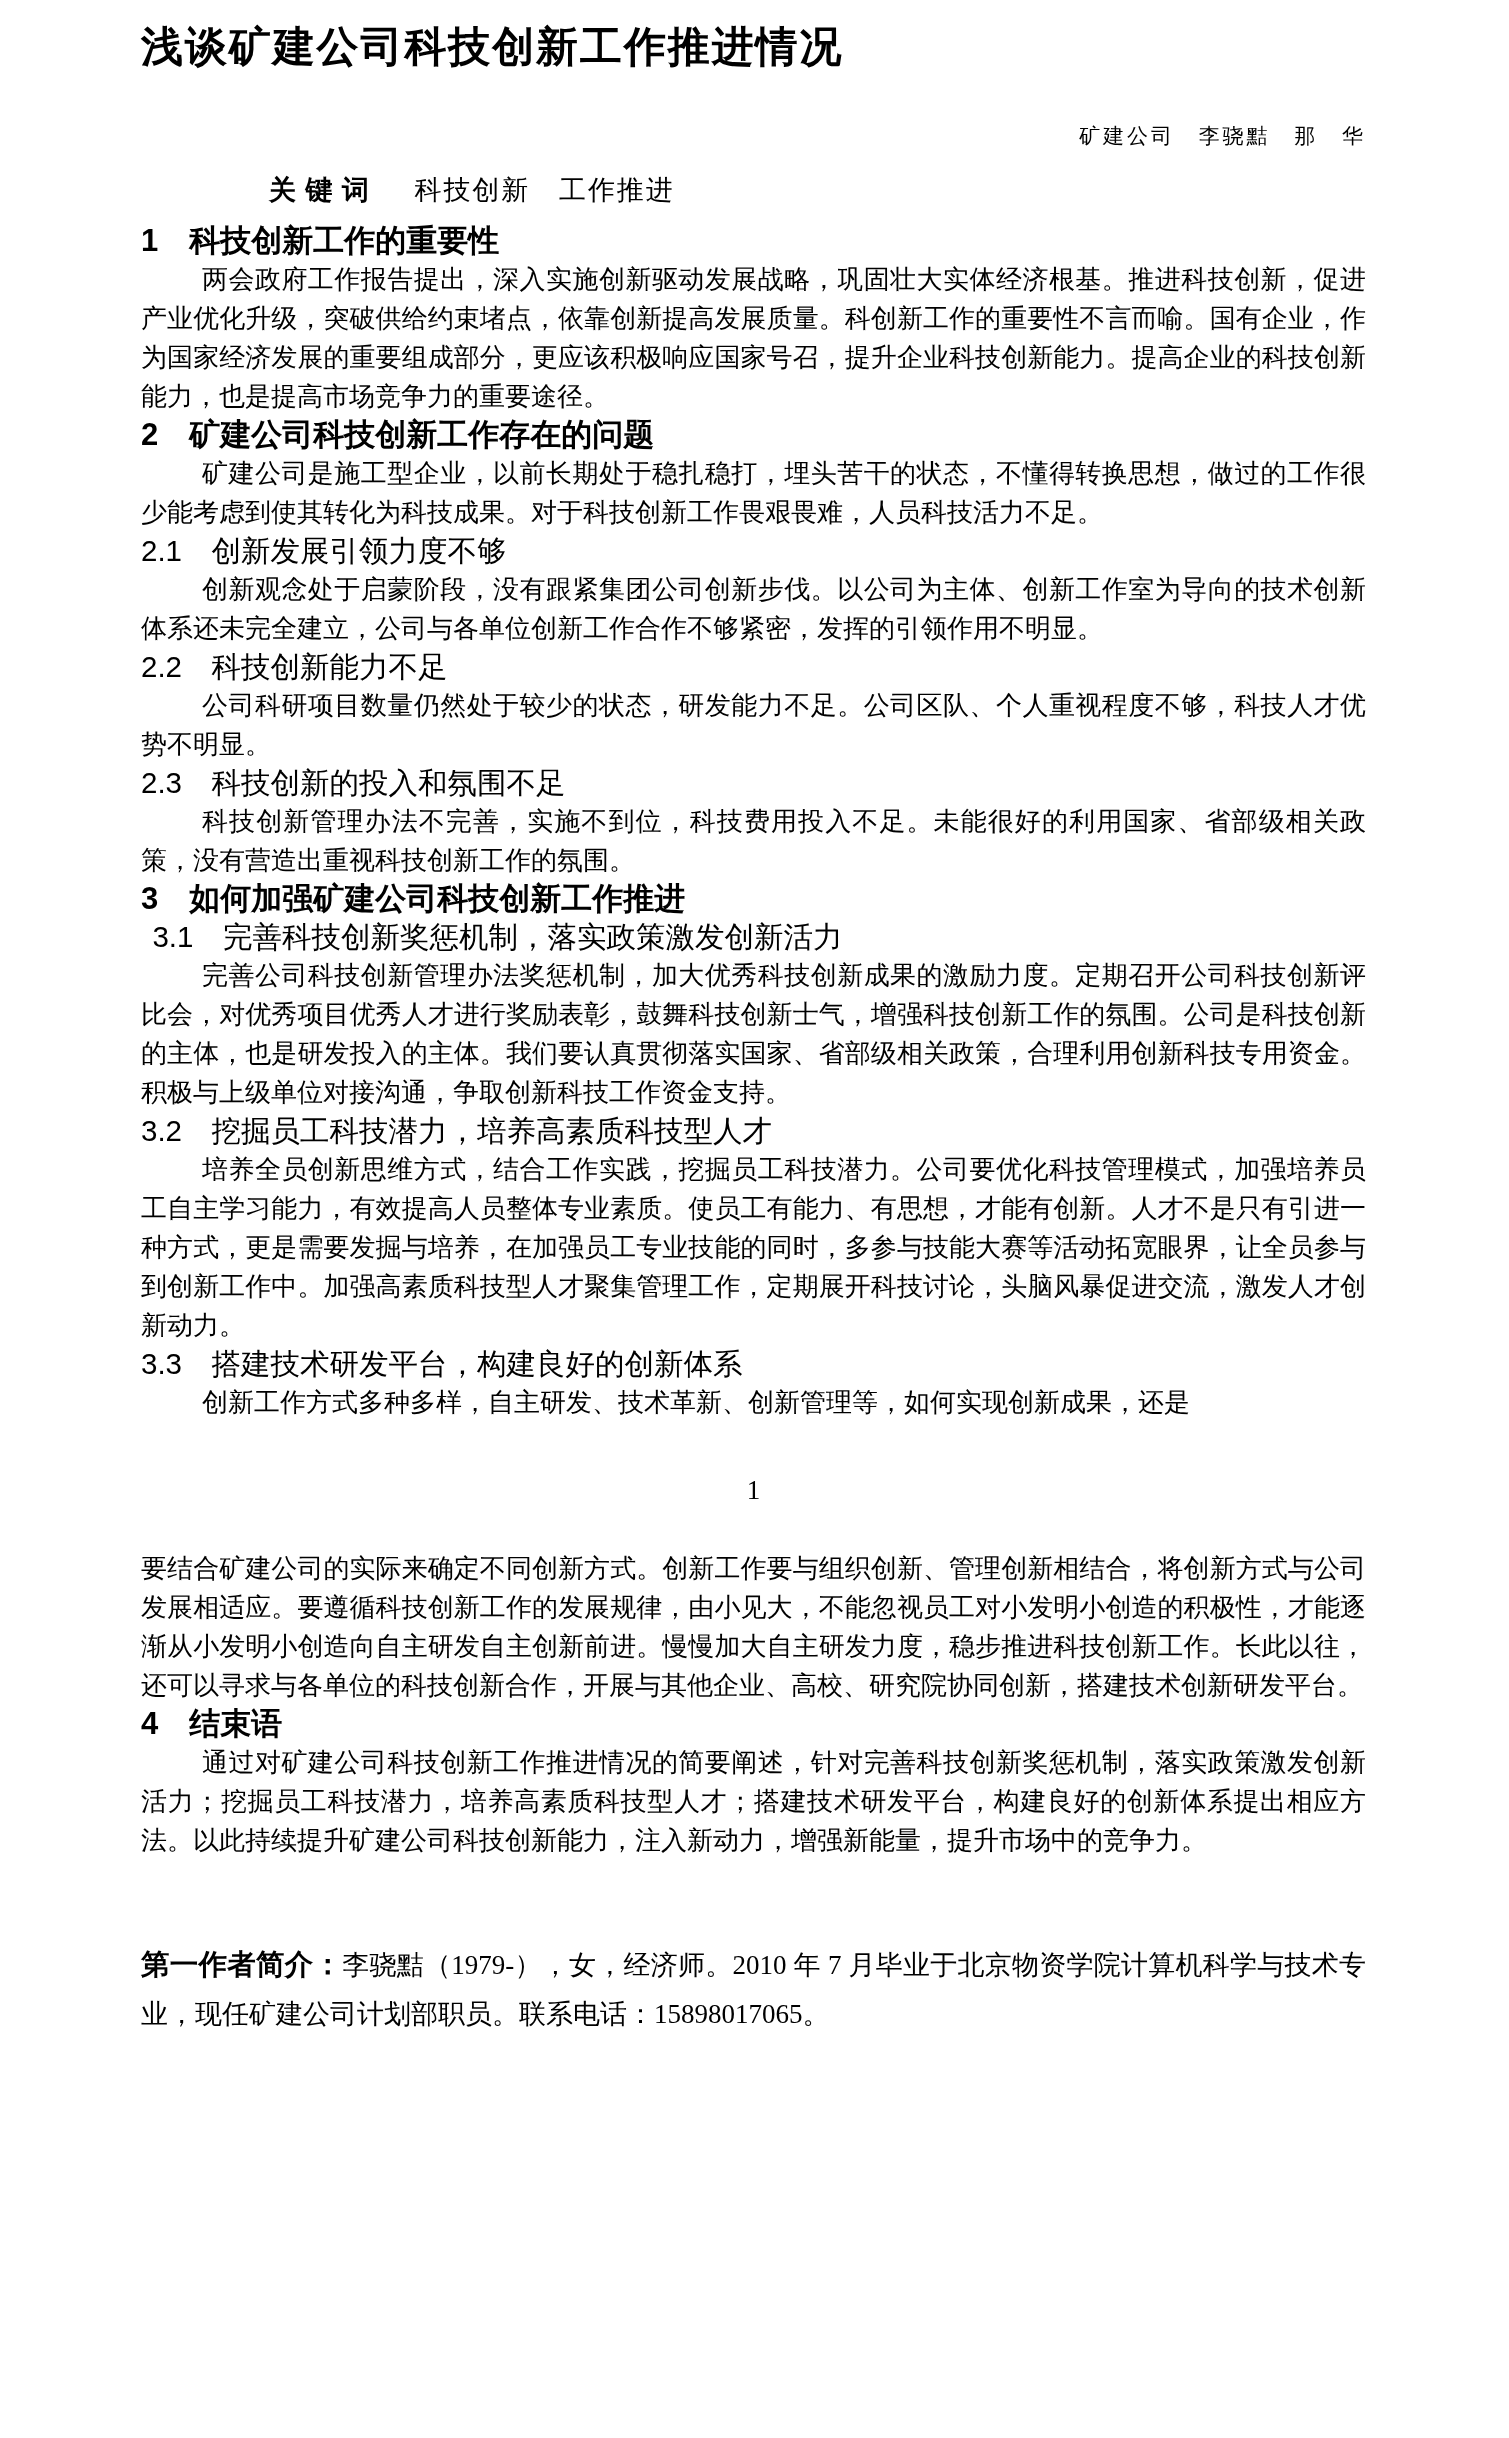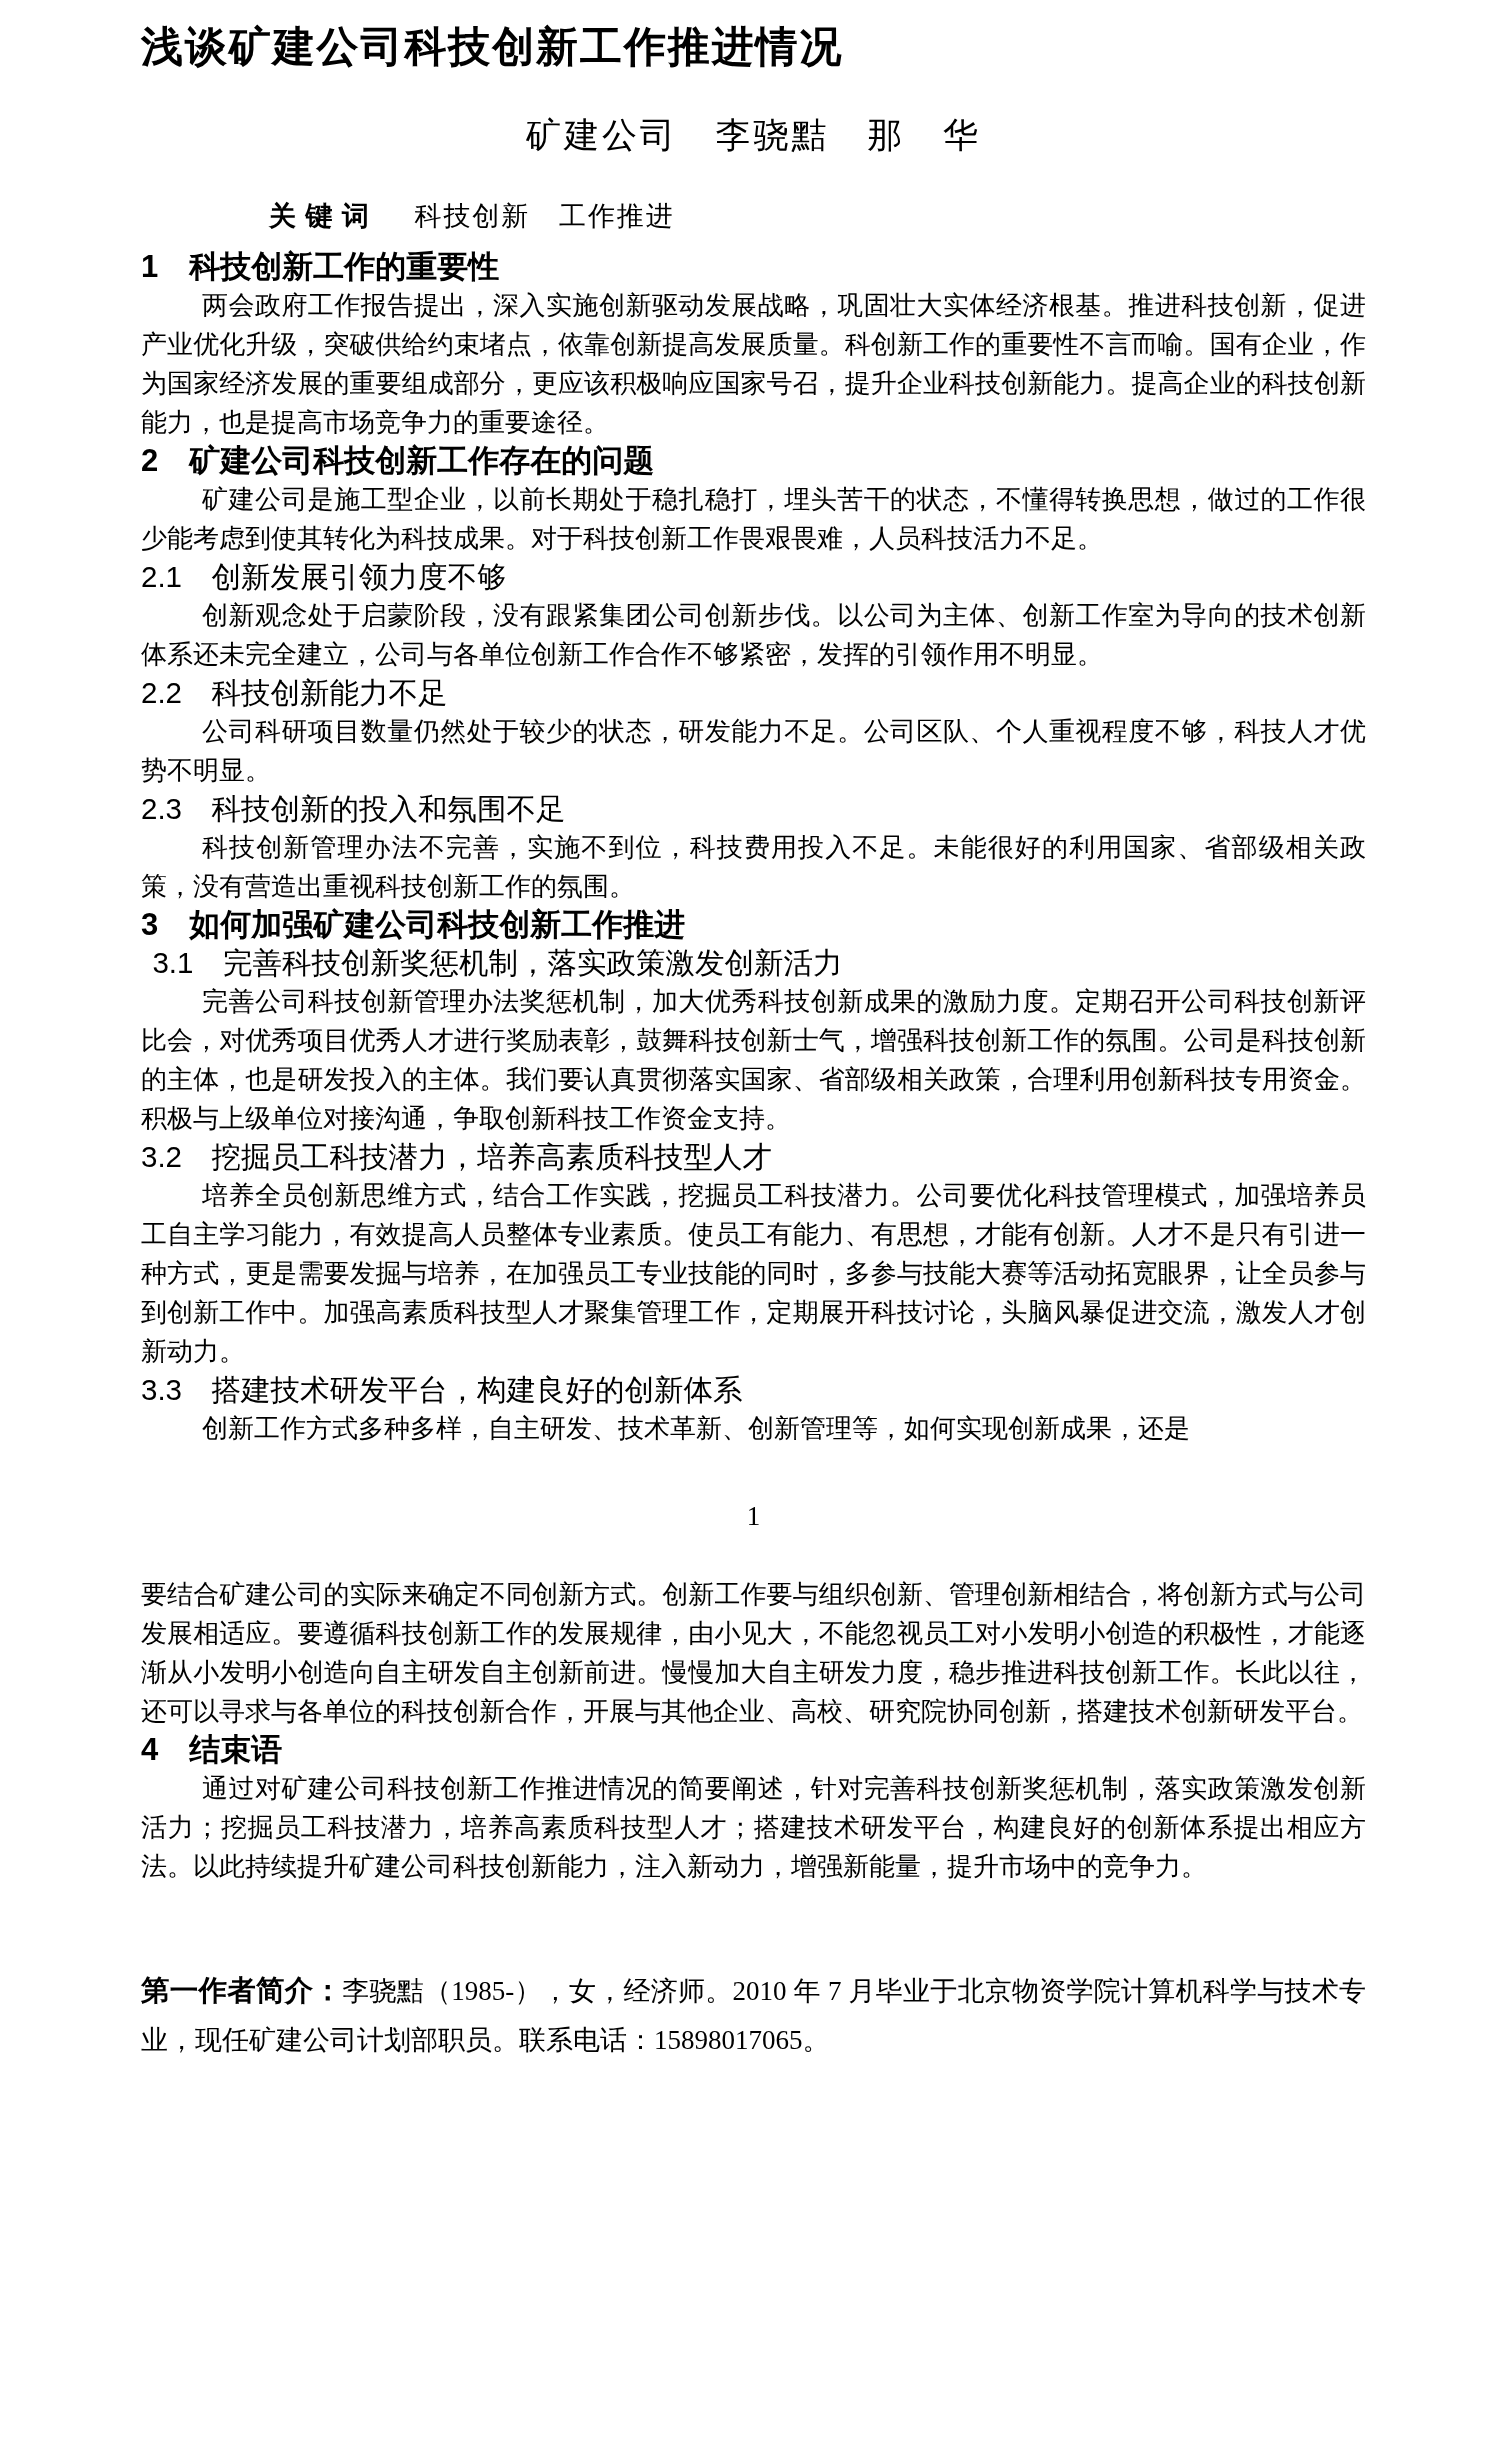--- a/index.html
+++ b/index.html
@@ -11,23 +11,23 @@
   .doc { padding:13.3px 143px 0 141px; }
 
   .title {
     text-align:left;
     font-size:42px; font-weight:bold;
     line-height:74px; margin:0 0 30px 0;
     letter-spacing:1.9px;
     font-family:Liberation Mono, monospace;
   }
   .authors {
-    text-align:center;
-    font-size:35px; line-height:38px;
-    margin:0 0 37px 0;
+    text-align:right;
+    font-size:21px; line-height:38px;
+    margin:0 0 11px 0;
     letter-spacing:2.9px;
   }
 
   .abstract {
     margin:0;
     font-size:27px; line-height:48px;
     text-align:justify;
     text-indent:128px;
   }
   .abstract .lbl,
@@ -119,16 +119,16 @@
   <h3 class="h2">3.3　搭建技术研发平台，构建良好的创新体系</h3>
   <p class="para">创新工作方式多种多样，自主研发、技术革新、创新管理等，如何实现创新成果，还是</p>
 
   <div class="pagenum">1</div>
 
   <p class="para noindent">要结合矿建公司的实际来确定不同创新方式。创新工作要与组织创新、管理创新相结合，将创新方式与公司发展相适应。要遵循科技创新工作的发展规律，由小见大，不能忽视员工对小发明小创造的积极性，才能逐渐从小发明小创造向自主研发自主创新前进。慢慢加大自主研发力度，稳步推进科技创新工作。长此以往，还可以寻求与各单位的科技创新合作，开展与其他企业、高校、研究院协同创新，搭建技术创新研发平台。</p>
 
   <h2 class="h1">4　结束语</h2>
   <p class="para">通过对矿建公司科技创新工作推进情况的简要阐述，针对完善科技创新奖惩机制，落实政策激发创新活力；挖掘员工科技潜力，培养高素质科技型人才；搭建技术研发平台，构建良好的创新体系提出相应方法。以此持续提升矿建公司科技创新能力，注入新动力，增强新能量，提升市场中的竞争力。</p>
 
-  <p class="bio"><span class="lbl2">第一作者简介：</span><span>李骁黠（1985-），女，经济师。2010 年 7 月毕业于北京物资学院计算机科学与技术专业，现任矿建公司计划部职员。联系电话：15898017065。</span></p>
+  <p class="bio"><span class="lbl2">第一作者简介：</span><span>李骁黠（1979-），女，经济师。2010 年 7 月毕业于北京物资学院计算机科学与技术专业，现任矿建公司计划部职员。联系电话：15898017065。</span></p>
 
 </div>
 
 
 </body></html>

